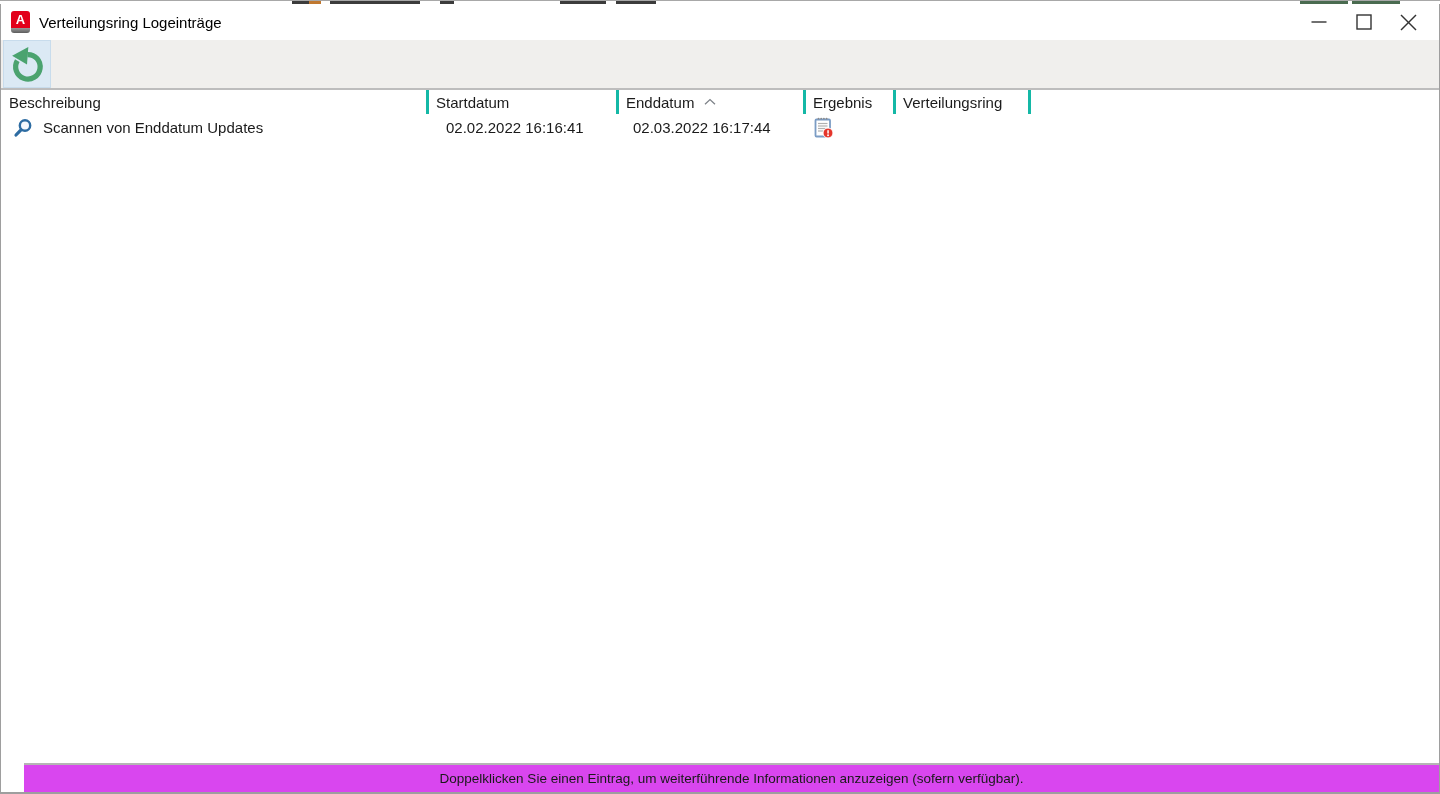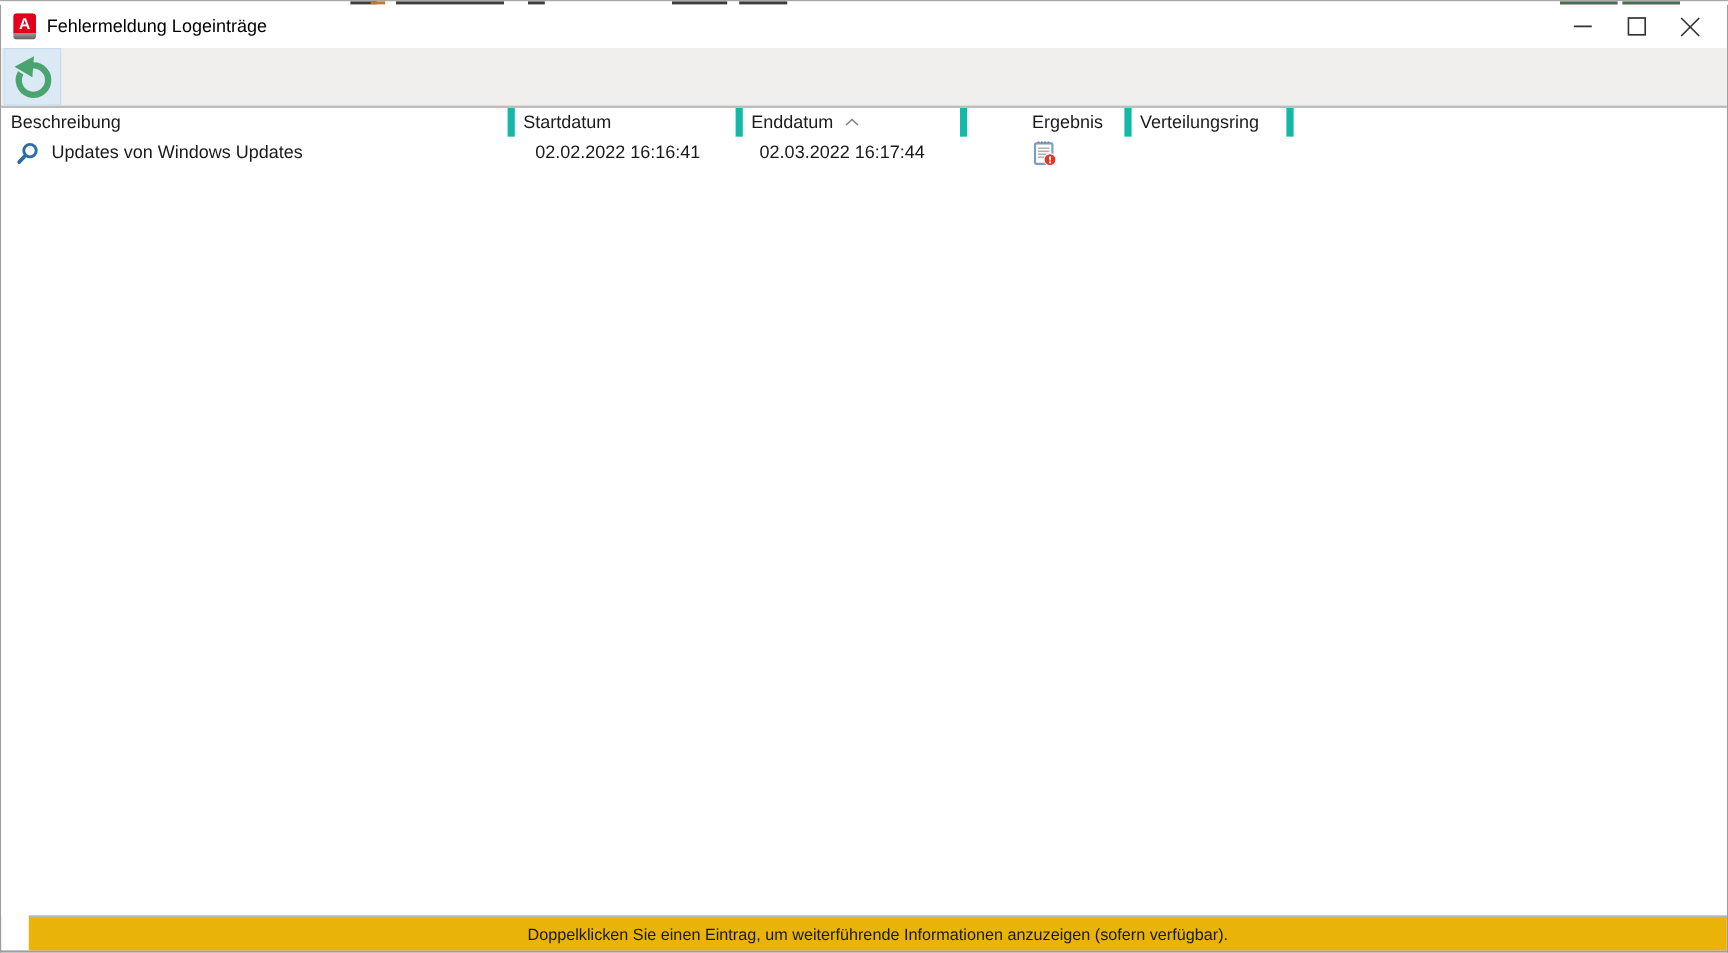--- a/index.html
+++ b/index.html
@@ -28,41 +28,41 @@
   .win-btn { width:45px; height:36px; display:flex; align-items:center; justify-content:center; cursor:default; }
   .win-btn svg { display:block; }
 
   
   .toolbar { height:50px; background:#f0efed; border-bottom:2px solid #bdbdbd; display:flex; align-items:center; flex:0 0 auto; }
   .tool-btn { width:48px; height:48px; margin-left:2px; background:#dbe9f4; border:1px solid #c8dcec;
               display:flex; align-items:center; justify-content:center; }
 
   
   .table-header { display:flex; height:24px; background:#ffffff; flex:0 0 auto; font-size:15px; color:#1b1b1b; }
-  .th { display:flex; align-items:center; padding-left:7px; border-right:6px solid #14b8a6; overflow:hidden; white-space:nowrap; }
+  .th { display:flex; align-items:center; padding-left:7px; border-right:3px solid #14b8a6; overflow:hidden; white-space:nowrap; }
   .th.first { padding-left:8px; }
   .th.rest { border-right:none; flex:1; }
   .th .sort { margin-left:10px; display:flex; align-items:center; }
 
   .c1 { width:428px; } .c2 { width:190px; } .c3 { width:187px; }
-  .c4 { width:90px;margin-left:47px; }  .c5 { width:270px; } .c6 { width:135px;text-align:center; }
+  .c4 { width:90px; }  .c5 { width:270px; } .c6 { width:135px;text-align:center; }
 
   .table-row { display:flex; height:27px; align-items:center; background:#ffffff; flex:0 0 auto; font-size:15px; color:#1a1a1a; }
   .td { display:flex; align-items:center; overflow:hidden; white-space:nowrap; }
   .td.desc { padding-left:12px; }
   .td.desc .row-label { margin-left:10px; }
   .td.start { padding-left:17px; }
   .td.end { padding-left:14px; }
   .td.result { padding-left:7px; }
   .td.error { padding-left:18px; }
 
   .content-fill { flex:1; background:#ffffff; }
 
   
-  .statusbar { height:29px; background:#eab308; border-top:2px solid #b5b5b5; display:flex;
+  .statusbar { height:29px; background:#d946ef; border-top:2px solid #b5b5b5; display:flex;
                align-items:center; justify-content:center; font-size:13.5px; color:#1a1a1a; flex:0 0 auto;margin-left:23px; }
 </style>
 </head>
 <body>
 
 <div class="bg-strip">
   <div class="bg-frag" style="left:292px;width:22px;"></div>
   <div class="bg-frag orange" style="left:309px;width:12px;"></div>
   <div class="bg-frag" style="left:330px;width:90px;"></div>
   <div class="bg-frag" style="left:440px;width:14px;"></div>
@@ -72,21 +72,21 @@
   <div class="bg-frag green" style="left:1352px;width:48px;"></div>
 </div>
 
 <div class="dialog">
 
   <div class="titlebar">
     <div class="app-icon">
       <div class="red">A</div>
       <div class="base"></div>
     </div>
-    <div class="win-title">Fehlermeldung Logeinträge</div>
+    <div class="win-title">Verteilungsring Logeinträge</div>
     <div class="titlebar-spacer"></div>
     <div class="win-controls">
       <div class="win-btn">
         <svg width="16" height="16" viewBox="0 0 16 16">
           <line x1="0.5" y1="8" x2="15.5" y2="8" stroke="#333333" stroke-width="1.4"></line>
         </svg>
       </div>
       <div class="win-btn">
         <svg width="16" height="16" viewBox="0 0 16 16">
           <rect x="1" y="1" width="14" height="14" fill="none" stroke="#333333" stroke-width="1.4"></rect>
@@ -133,21 +133,21 @@
     </div>
     <div class="th rest"></div>
   </div>
 
   <div class="table-row">
     <div class="td desc c1">
       <svg width="20" height="20" viewBox="0 0 20 20">
         <circle cx="12" cy="7.5" r="5.2" fill="#f4f9fd" stroke="#2d6ca2" stroke-width="2.4"></circle>
         <line x1="8" y1="11.8" x2="3" y2="17" stroke="#2d6ca2" stroke-width="3.2" stroke-linecap="round"></line>
       </svg>
-      <span class="row-label">Updates von Windows Updates</span>
+      <span class="row-label">Scannen von Enddatum Updates</span>
     </div>
     <div class="td start c2">02.02.2022 16:16:41</div>
     <div class="td end c3">02.03.2022 16:17:44</div>
     <div class="td result c4">
       <svg width="21" height="23" viewBox="0 0 21 23">
         <rect x="2.5" y="3.5" width="14.5" height="17" rx="1" fill="#ffffff" stroke="#7b9cc4" stroke-width="1.8"></rect>
         <circle cx="5.5" cy="2.6" r="0.9" fill="#8a8a8a"></circle>
         <circle cx="8.2" cy="2.6" r="0.9" fill="#8a8a8a"></circle>
         <circle cx="10.9" cy="2.6" r="0.9" fill="#8a8a8a"></circle>
         <circle cx="13.6" cy="2.6" r="0.9" fill="#8a8a8a"></circle>

